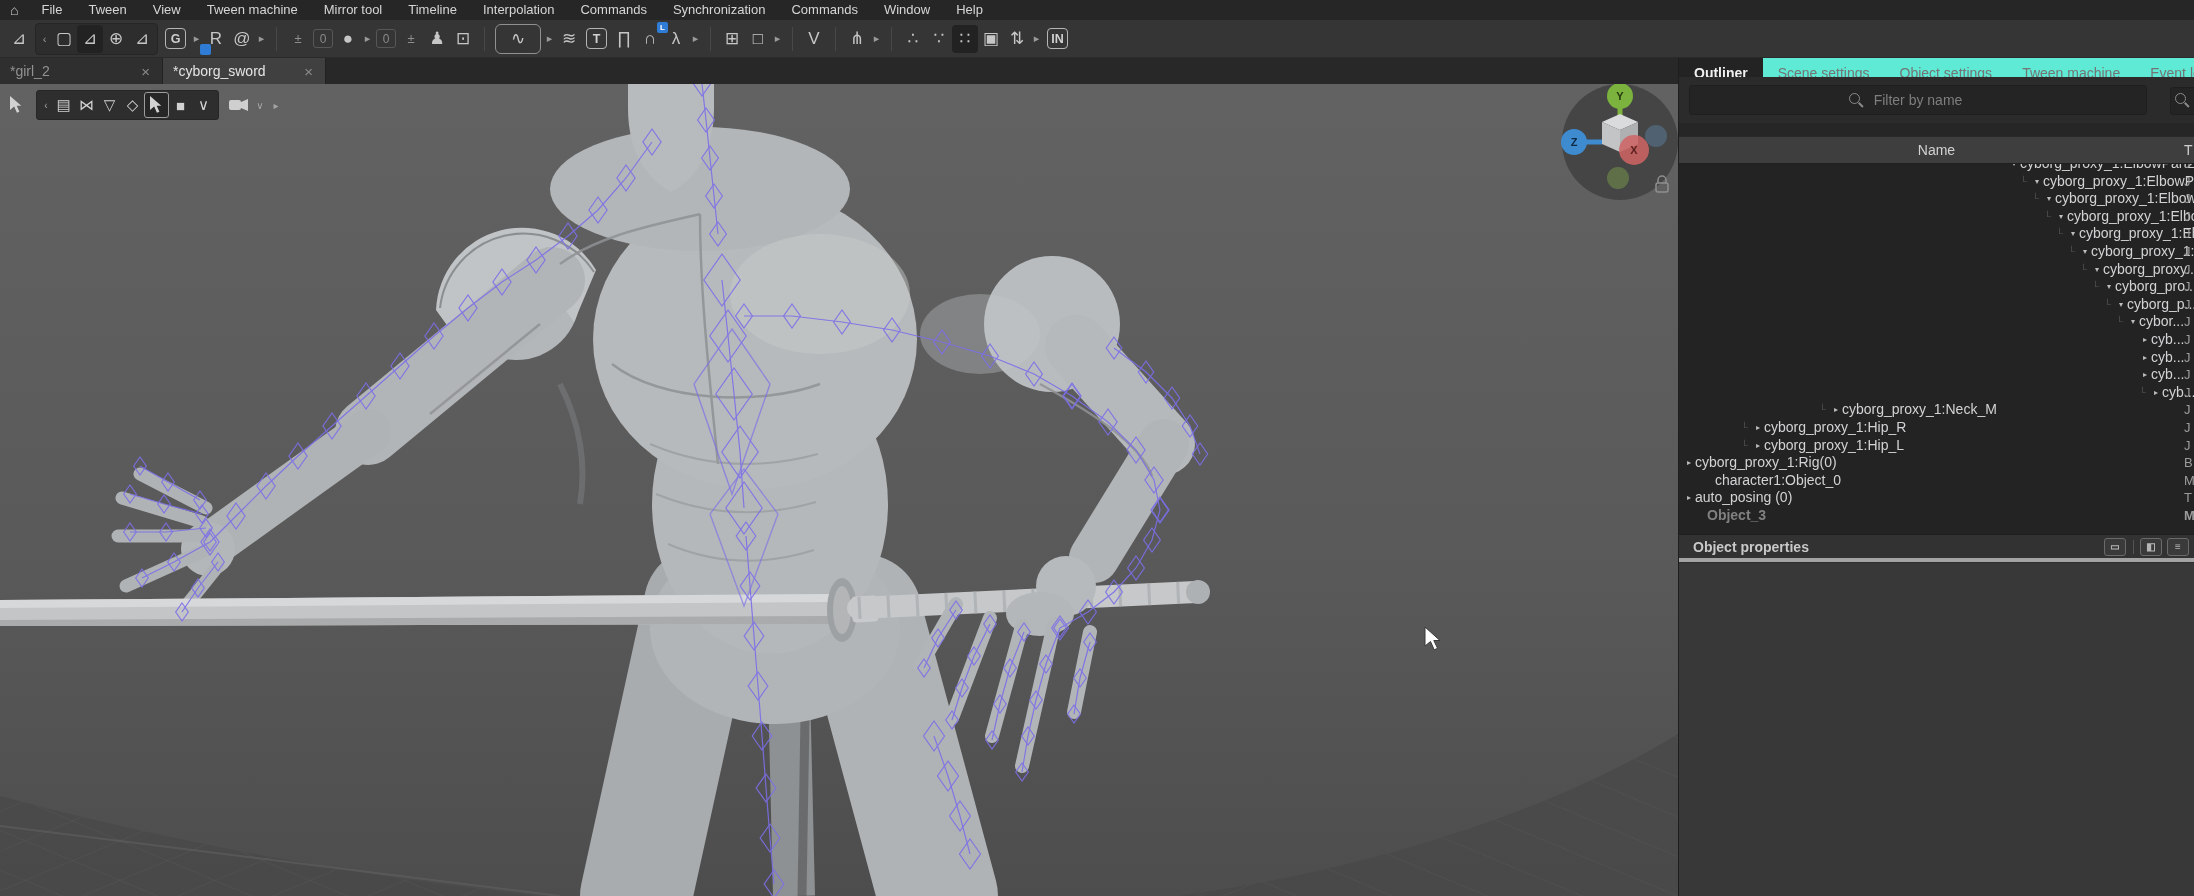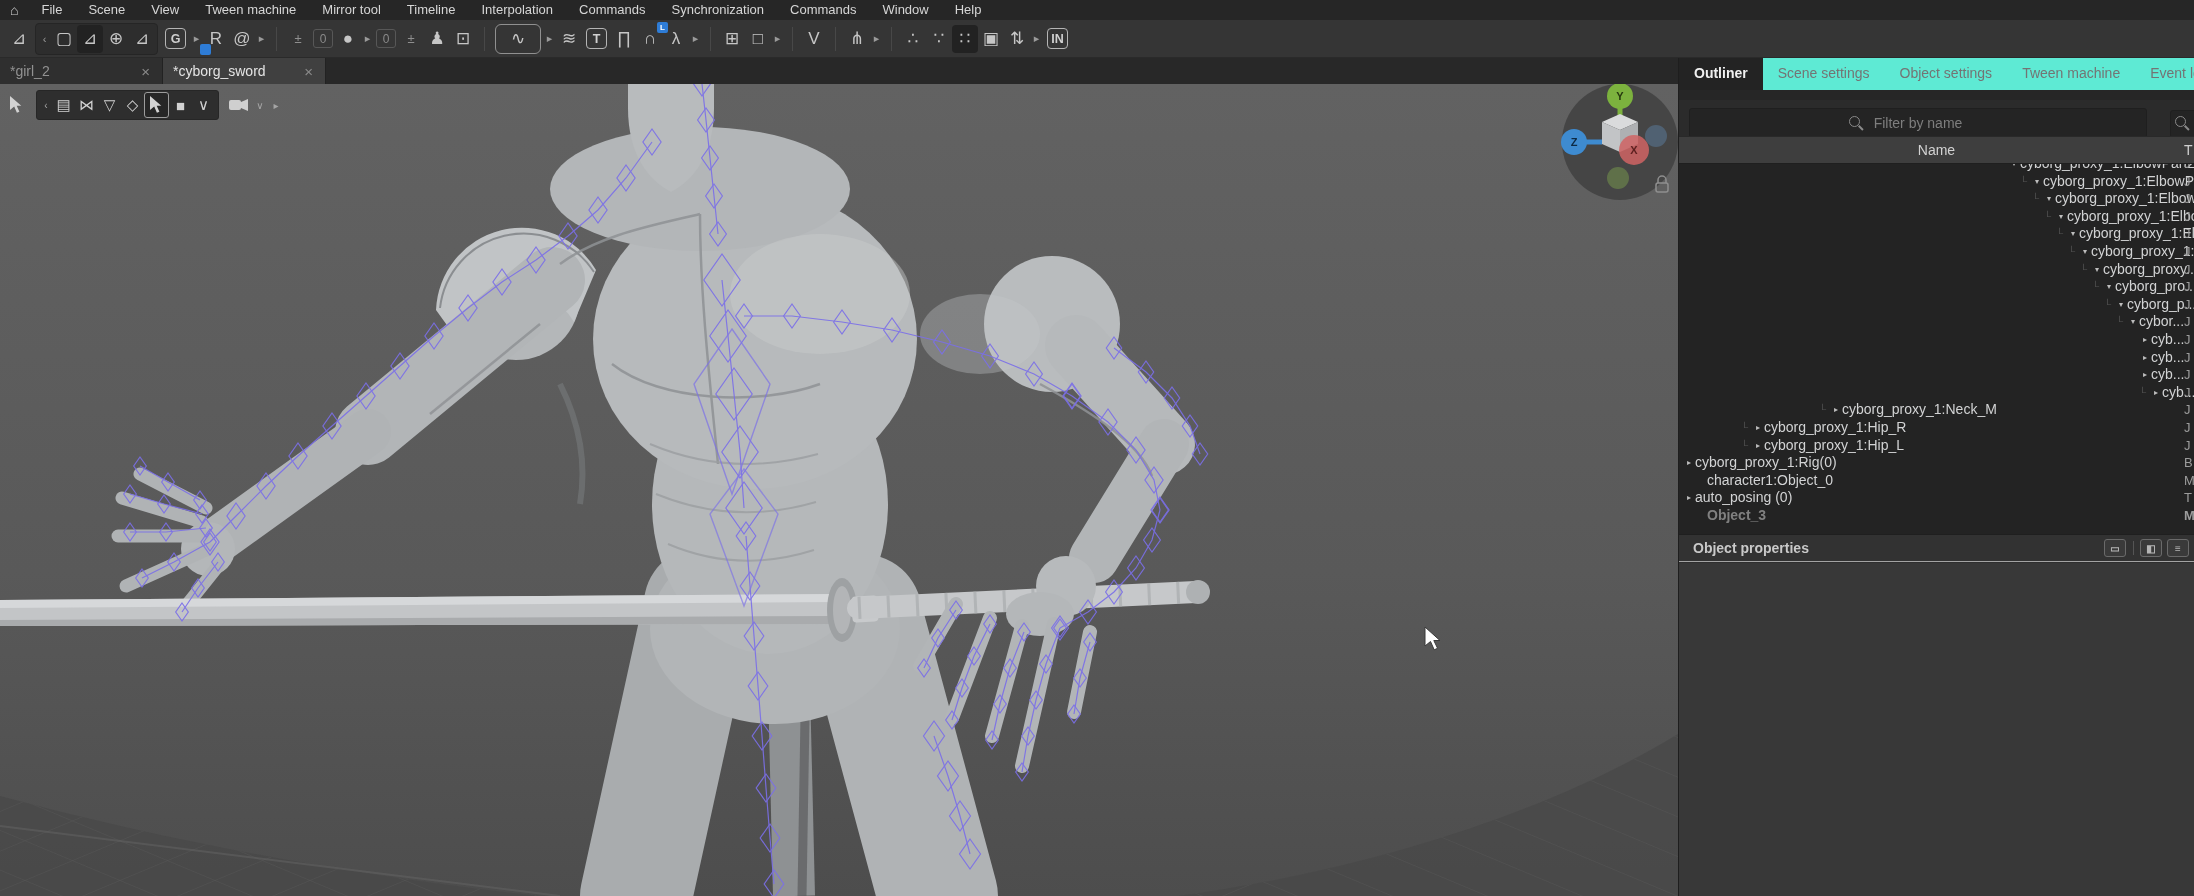--- a/index.html
+++ b/index.html
@@ -49,21 +49,21 @@
   .vp-group{background:#2e2e2e;border:1px solid #262626;border-radius:3px;display:flex;
             align-items:center;height:30px;padding:0 3px;margin:0 4px;box-sizing:border-box;}
   .gizmo{position:absolute;left:1556px;top:-6px;z-index:5;}
   .mouse-cursor{position:absolute;left:1424px;top:542px;z-index:9;}
   
   .rightpanel{position:absolute;left:1678px;top:56px;width:516px;height:840px;background:#262626;
               border-left:1px solid #1e1e1e;box-sizing:border-box;overflow:hidden;z-index:27;}
   .op-tabs{position:absolute;left:0;top:0;width:100%;height:34px;background:#5eead4;display:flex;align-items:stretch;}
   .op-tab{padding:0 15px;line-height:34px;color:#747474;font-size:14px;white-space:nowrap;}
   .op-tab.active{background:#232323;color:#f0f0f0;font-weight:bold;}
-  .op-filter{position:absolute;left:0;top:44px;width:100%;height:46px;background:#2b2b2b;display:flex;align-items:center;}
+  .op-filter{position:absolute;left:0;top:21px;width:100%;height:46px;background:#2b2b2b;display:flex;align-items:center;}
   .filter-input{margin-left:10px;width:452px;height:26px;background:#242424;border:1px solid #1f1f1f;
                 border-radius:3px;color:#cccccc;font-size:14px;text-align:center;outline:none;
                 font-family:"Liberation Sans",sans-serif;}
   .filter-input::placeholder{color:#7e7e7e;}
   .lens{width:9px;height:9px;border:1.5px solid #8a8a8a;border-radius:50%;position:absolute;display:inline-block;}
   .lens::after{content:"";position:absolute;width:6px;height:1.5px;background:#8a8a8a;
                transform:rotate(45deg);right:-5px;bottom:-2px;}
   .lens.in-field{left:calc(50% - 88px);top:16px;}
   .lens.right-mini{right:8px;top:16px;}
   .mini-field{position:absolute;right:-8px;top:10px;width:30px;height:26px;background:#242424;
@@ -75,38 +75,38 @@
   .op-tree{position:absolute;left:0;top:108px;width:100%;height:370px;background:#232323;overflow:hidden;}
   .row{height:17.6px;line-height:17.6px;display:flex;align-items:center;position:relative;
        color:#d2d3d4;font-size:14px;white-space:nowrap;box-sizing:border-box;}
   .op-tree .row:first-child{margin-top:-9px;}
   .row .conn{color:#565656;font-size:10px;width:10px;flex:none;margin-right:1px;}
   .row .arrow{width:12px;flex:none;font-size:8px;color:#bdbdbd;text-align:center;}
   .row .lbl{overflow:hidden;max-width:360px;}
   .row .typ{position:absolute;left:505px;color:#9c9c9c;font-size:13px;}
   .row.dim{color:#808080;}
   .op-props{position:absolute;left:0;top:478px;width:100%;height:28px;background:#323232;
-            border-top:1px solid #1f1f1f;border-bottom:1px solid #a3a3a3;display:flex;align-items:center;
+            border-top:1px solid #1f1f1f;border-bottom:4px solid #a3a3a3;display:flex;align-items:center;
             color:#c9c9c9;font-size:14px;font-weight:bold;box-sizing:border-box;}
   .op-props .title{padding-left:14px;flex:1;}
   .pr-icon{width:20px;height:16px;border:1px solid #6a6a6a;border-radius:3px;color:#b5b5b5;
            font-size:10px;display:flex;align-items:center;justify-content:center;margin-right:5px;background:#3a3a3a;}
   .pr-div{width:1px;height:14px;background:#555;margin:0 6px 0 2px;}
   .op-rest{position:absolute;left:0;top:506px;width:100%;height:334px;background:#383838;border-top:1px solid #2e2e2e;}
 </style>
 </head>
 <body>
 
 <div class="app">
 
   <div class="menubar">
     <span class="home-icon">⌂</span>
     <div id="menu-items" style="display:flex">
         <span class="menu-item">File</span>
-        <span class="menu-item">Scene</span>
+        <span class="menu-item">Tween</span>
         <span class="menu-item">View</span>
         <span class="menu-item">Tween machine</span>
         <span class="menu-item">Mirror tool</span>
         <span class="menu-item">Timeline</span>
         <span class="menu-item">Interpolation</span>
         <span class="menu-item">Commands</span>
         <span class="menu-item">Synchronization</span>
         <span class="menu-item">Commands</span>
         <span class="menu-item">Window</span>
         <span class="menu-item">Help</span>
@@ -612,21 +612,21 @@
           <span class="conn">└</span>
           <span class="arrow">▸</span>
           <span class="lbl">cyborg_proxy_1:Hip_L</span>
           <span class="typ">J</span>
         </div>
         <div class="row" style="padding-left: 4px;">
           <span class="arrow">▸</span>
           <span class="lbl">cyborg_proxy_1:Rig(0)</span>
           <span class="typ">B</span>
         </div>
-        <div class="row" style="padding-left: 16px;">
+        <div class="row" style="padding-left: 24px;">
           <span class="arrow"></span>
           <span class="lbl">character1:Object_0</span>
           <span class="typ">Me</span>
         </div>
         <div class="row" style="padding-left: 4px;">
           <span class="arrow">▸</span>
           <span class="lbl">auto_posing (0)</span>
           <span class="typ">T</span>
         </div>
         <div class="row dim" style="padding-left: 16px; font-weight: bold;">

